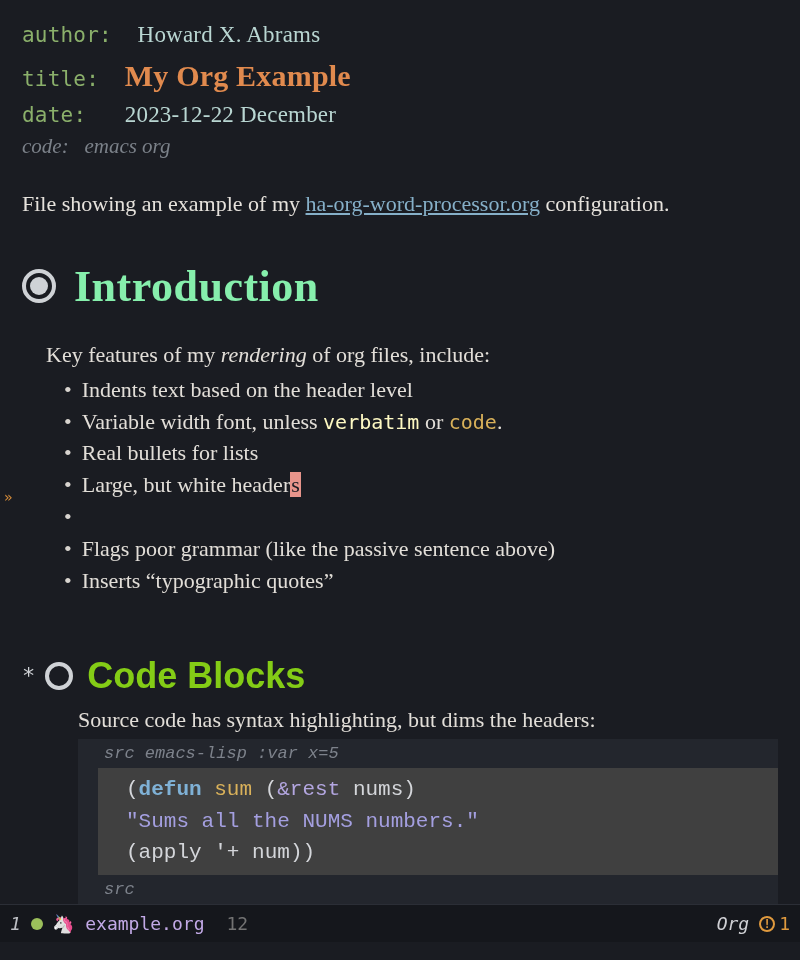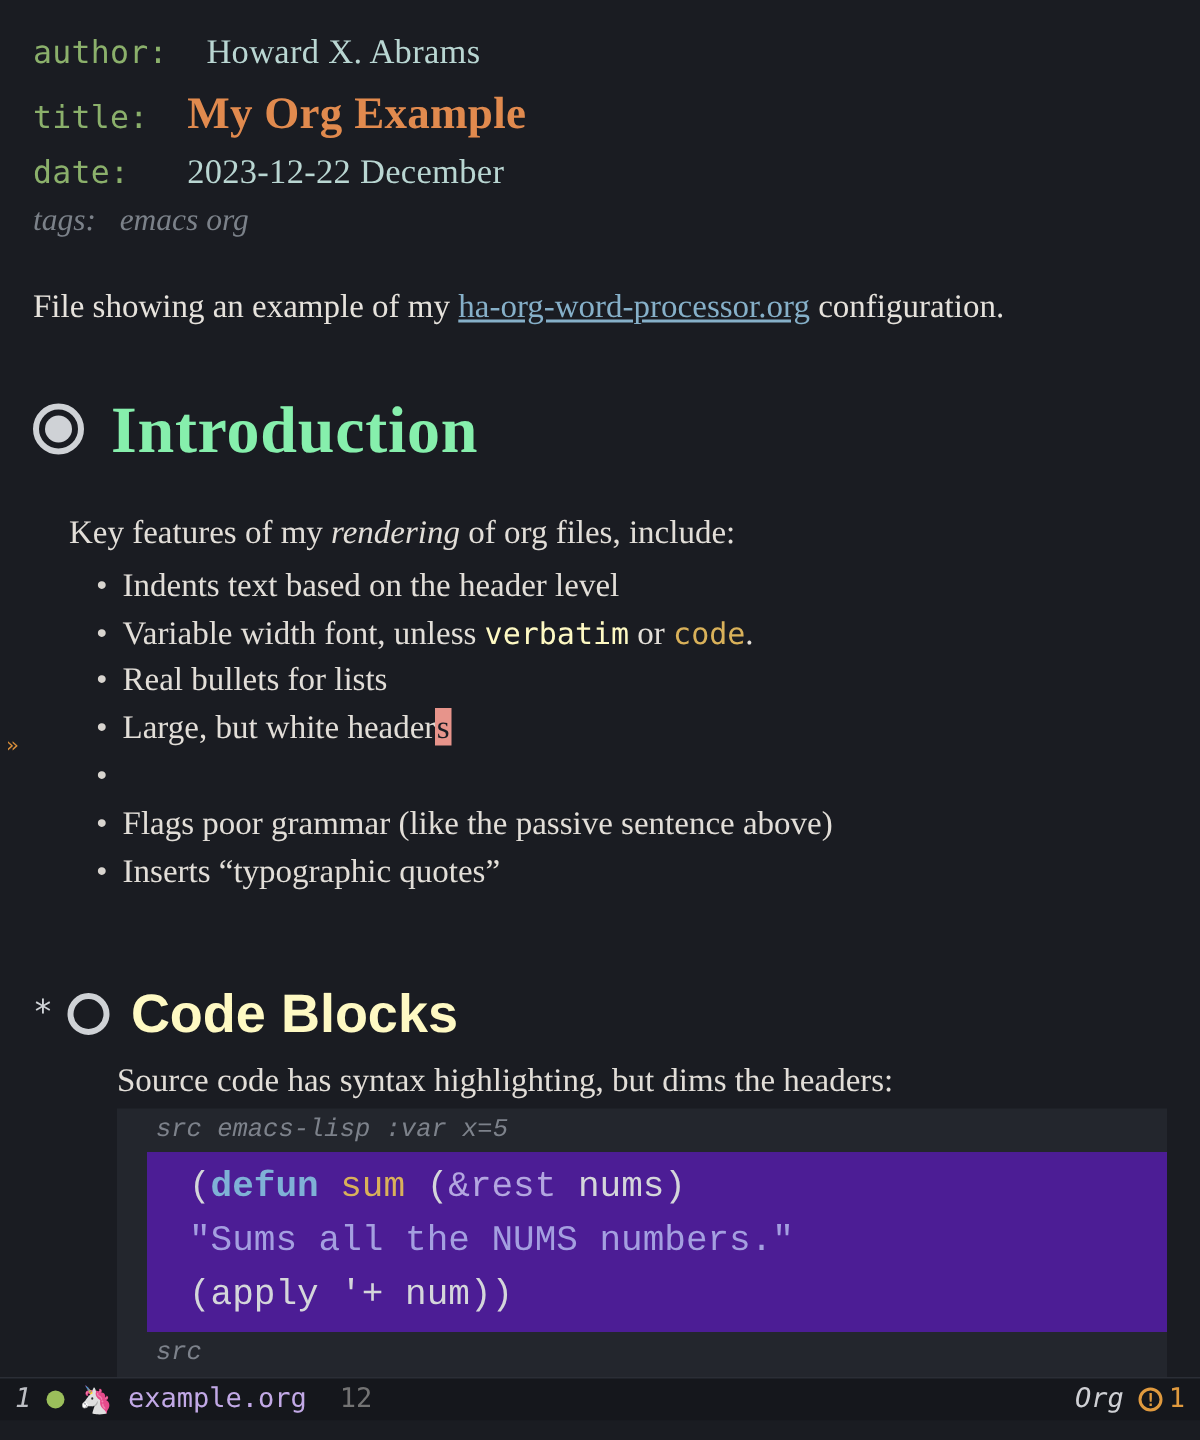--- a/index.html
+++ b/index.html
@@ -145,21 +145,21 @@
   .bullet-ring {
     width: 28px; height: 28px;
     border: 4px solid #cfd2d6;
     border-radius: 50%;
     flex-shrink: 0;
   }
   .h2-text {
     font-family: "Arial Black","Helvetica Neue",Arial,sans-serif;
     font-weight: 900;
     font-size: 36px;
-    color: #fef9c3;
+    color: #84cc16;
   }
   .sec2-body {
     margin-left: 56px;
     margin-top: 10px;
     font-size: 22px;
     color: #e2ded8;
   }
   .src-block {
     margin-top: 6px;
     background: #23262d;
@@ -169,25 +169,25 @@
     padding-left: 20px;
   }
   .src-header, .src-footer {
     color: #7d828b;
     font-style: italic;
     padding: 2px 6px;
     font-size: 17px;
   }
   .src-header .var { font-style: italic; }
   .src-code {
-    background: #4c1d95;
+    background: #404040;
     padding: 6px 10px 6px 28px;
     color: #d4d6da;
     font-style: normal;
-    font-size: 24px;
+    font-size: 21px;
   }
   .paren { color: #d4d6da; }
   .kw   { color: #7fb1d6; font-weight: 600; }
   .fn   { color: #d9b15a; }
   .amp  { color: #b3a6e0; }
   .arg  { color: #d4d6da; }
   .str  { color: #a49fe0; }
   .sym  { color: #d4d6da; }
 
   .modeline {
@@ -243,21 +243,21 @@
   </div>
   <div class="meta-line">
     <span class="meta-key">title</span><span class="meta-colon">:</span>
     &nbsp;<span class="title-val">My Org Example</span>
   </div>
   <div class="meta-line">
     <span class="meta-key">date</span><span class="meta-colon">:</span>
     &nbsp;&nbsp;<span class="date-val">2023-12-22 December</span>
   </div>
   <div class="tags-line">
-    <span class="tags-key">tags:</span>&nbsp;&nbsp;&nbsp;<span>emacs org</span>
+    <span class="tags-key">code:</span>&nbsp;&nbsp;&nbsp;<span>emacs org</span>
   </div>
 
   <p class="intro-para">
     <span>File showing an example of my </span><a class="link">ha-org-word-processor.org</a><span> configuration.</span>
   </p>
 
   <div class="h1-row">
     <span class="bullet-big"></span>
     <span class="h1-text">Introduction</span>
   </div>

